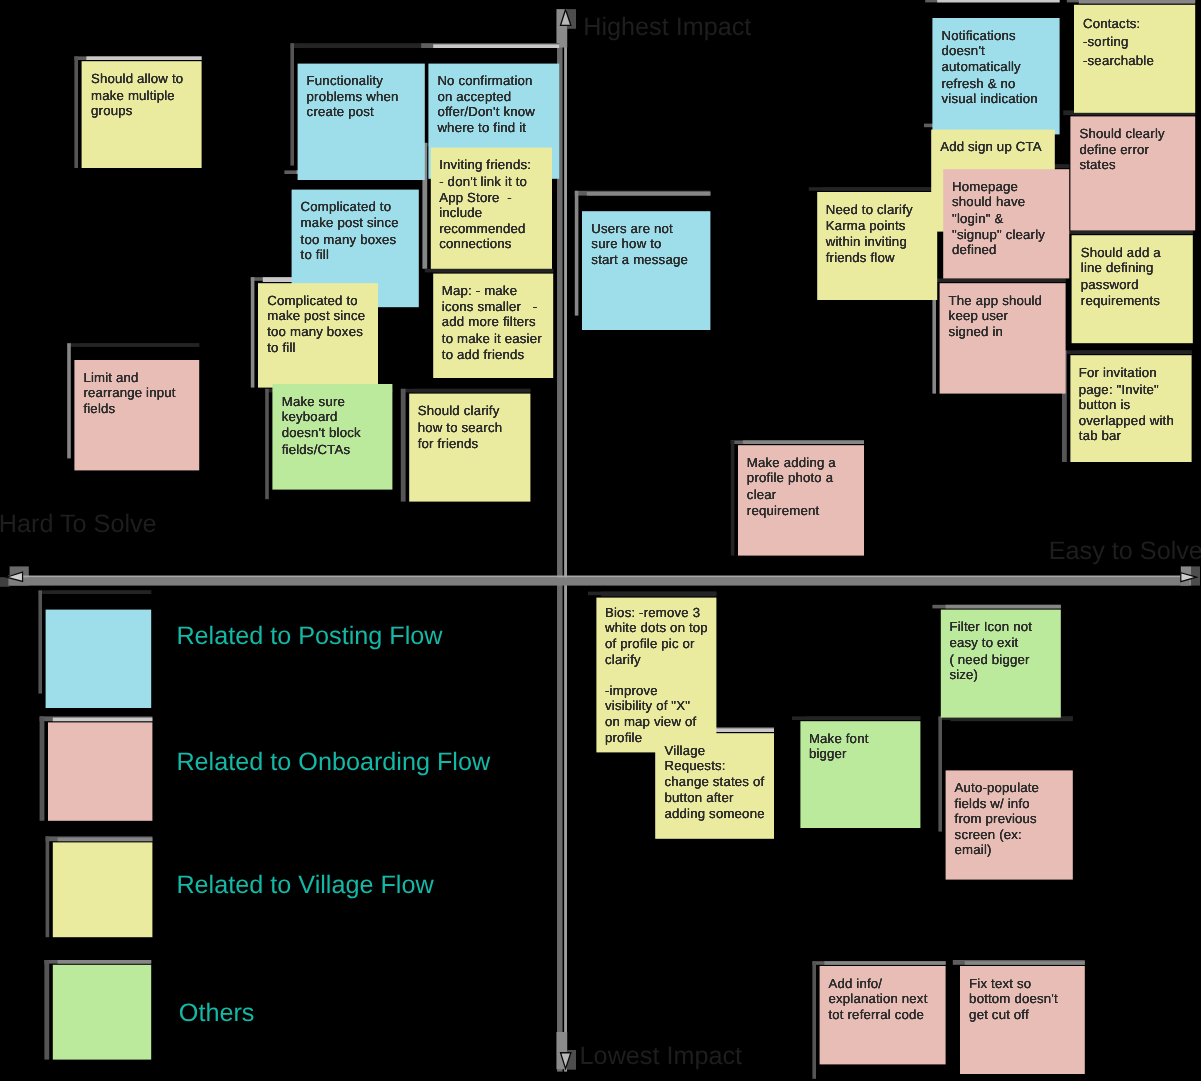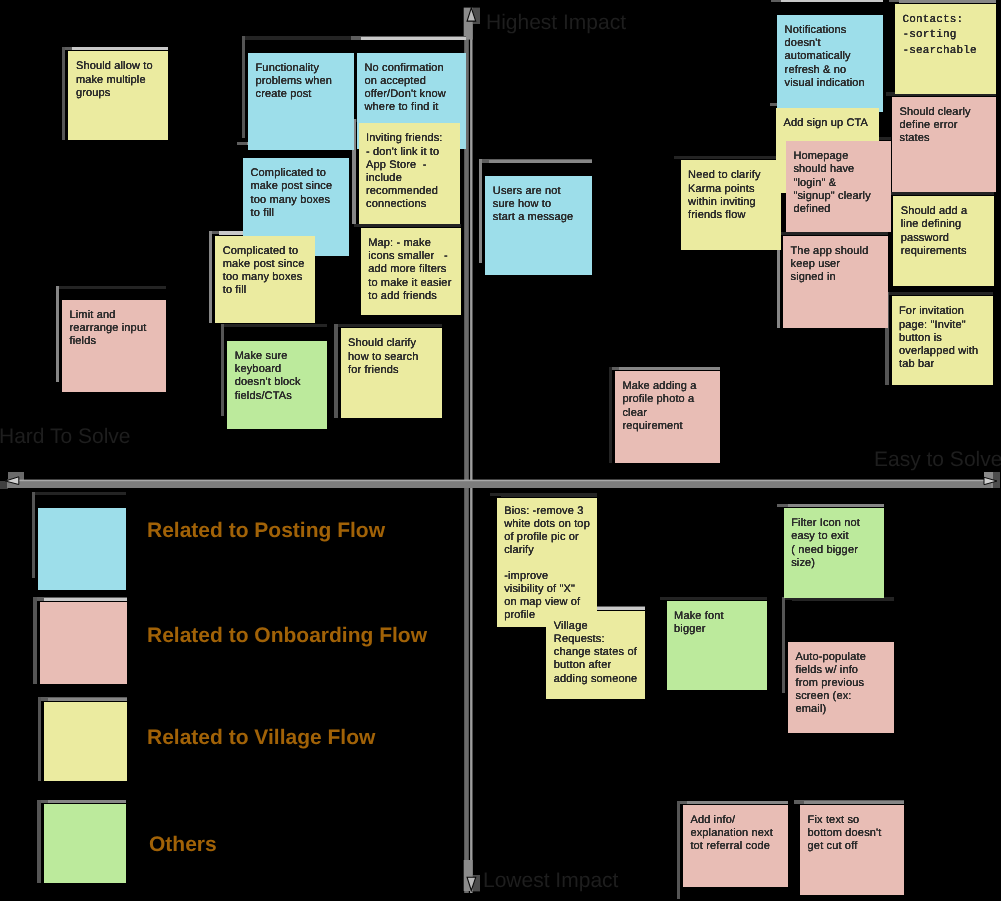--- a/index.html
+++ b/index.html
@@ -13,21 +13,21 @@
   .shadow .gl{position:absolute;left:-6.3px;top:-4.5px;width:3.4px;height:calc(100% + 4.5px);background:#6e6e6e;}
   .shadow .gt{position:absolute;left:-6.3px;top:-4.5px;width:calc(100% + 6.3px);height:3.4px;background:#5e5e5e;}
   .shadow .gb{position:absolute;left:4px;top:-4.2px;width:calc(100% - 4px);height:3.2px;background:#c8c8c8;}
   .yellow{background:#ebeba0;}
   .blue{background:#9ddeea;margin-top:12px;}
   .pink{background:#e8bdb5;}
   .green{background:#bcea9c;}
   .axis-label{position:absolute;color:#1e1e1e;font-size:21px;font-weight:400;white-space:nowrap;
               line-height:21px;}
   .legend-sw{position:absolute;}
-  .legend-label{position:absolute;color:#a16207;font-size:21px;font-weight:700;white-space:nowrap;
+  .legend-label{position:absolute;color:#14b8a6;font-size:21px;font-weight:400;white-space:nowrap;
                 line-height:21px;}
 </style>
 </head>
 <body>
 
 <div id="board">
   <svg id="axes" width="1001" height="901" style="position:absolute;left:0;top:0;">
     <g>
       <rect x="464.2" y="9" width="4.6" height="884" fill="#6b6b6b"></rect>
       <rect x="470.1" y="9" width="2.4" height="884" fill="#9e9e9e"></rect>
@@ -241,21 +241,21 @@
 connections</span></div>
       <div class="note yellow" style="left: 215.2px; top: 235.5px; width: 100px; height: 87px;"><span>Complicated to
 make post since
 too many boxes
 to fill</span></div>
       <div class="note yellow" style="left: 360.7px; top: 228px; width: 100px; height: 87px;"><span>Map: - make
 icons smaller   -
 add more filters
 to make it easier
 to add friends</span></div>
-      <div class="note green" style="left: 227.3px; top: 341px; width: 100px; height: 88px;"><span>Make sure
+      <div class="note green" style="left: 227.3px; top: 320px; width: 100px; height: 88px;"><span>Make sure
 keyboard
 doesn't block
 fields/CTAs</span></div>
       <div class="note yellow" style="left: 340.6px; top: 328.4px; width: 101px; height: 90px;"><span>Should clarify
 how to search
 for friends</span></div>
       <div class="note blue" style="left: 485.3px; top: 163.7px; width: 107px; height: 99px;"><span>Users are not
 sure how to
 start a message</span></div>
       <div class="note pink" style="left: 614.9px; top: 371.2px; width: 105px; height: 92px;"><span>Make adding a
@@ -264,21 +264,21 @@
 requirement</span></div>
       <div class="note yellow" style="left: 680.6px; top: 160.4px; width: 100px; height: 90px;"><span>Need to clarify
 Karma points
 within inviting
 friends flow</span></div>
       <div class="note blue" style="left: 777.1px; top: 2.9px; width: 106px; height: 97px;"><span>Notifications
 doesn't
 automatically
 refresh &amp; no
 visual indication</span></div>
-      <div class="note yellow" style="left: 895px; top: 3.6px; width: 101px; height: 90px; line-height: 15.8px; font-family: Liberation Mono, monospace;"><span>Contacts:
+      <div class="note yellow" style="left: 895px; top: 3.6px; width: 101px; height: 90px; line-height: 15.8px;"><span>Contacts:
 -sorting
 -searchable</span></div>
       <div class="note yellow" style="left: 776px; top: 107.6px; width: 103px; height: 85px;"><span>Add sign up CTA</span></div>
       <div class="note pink" style="left: 892px; top: 96.7px; width: 104px; height: 95px;"><span>Should clearly
 define error
 states</span></div>
       <div class="note pink" style="left: 785.9px; top: 141.2px; width: 105px; height: 91px;"><span>Homepage
 should have
 "login" &amp;
 "signup" clearly

